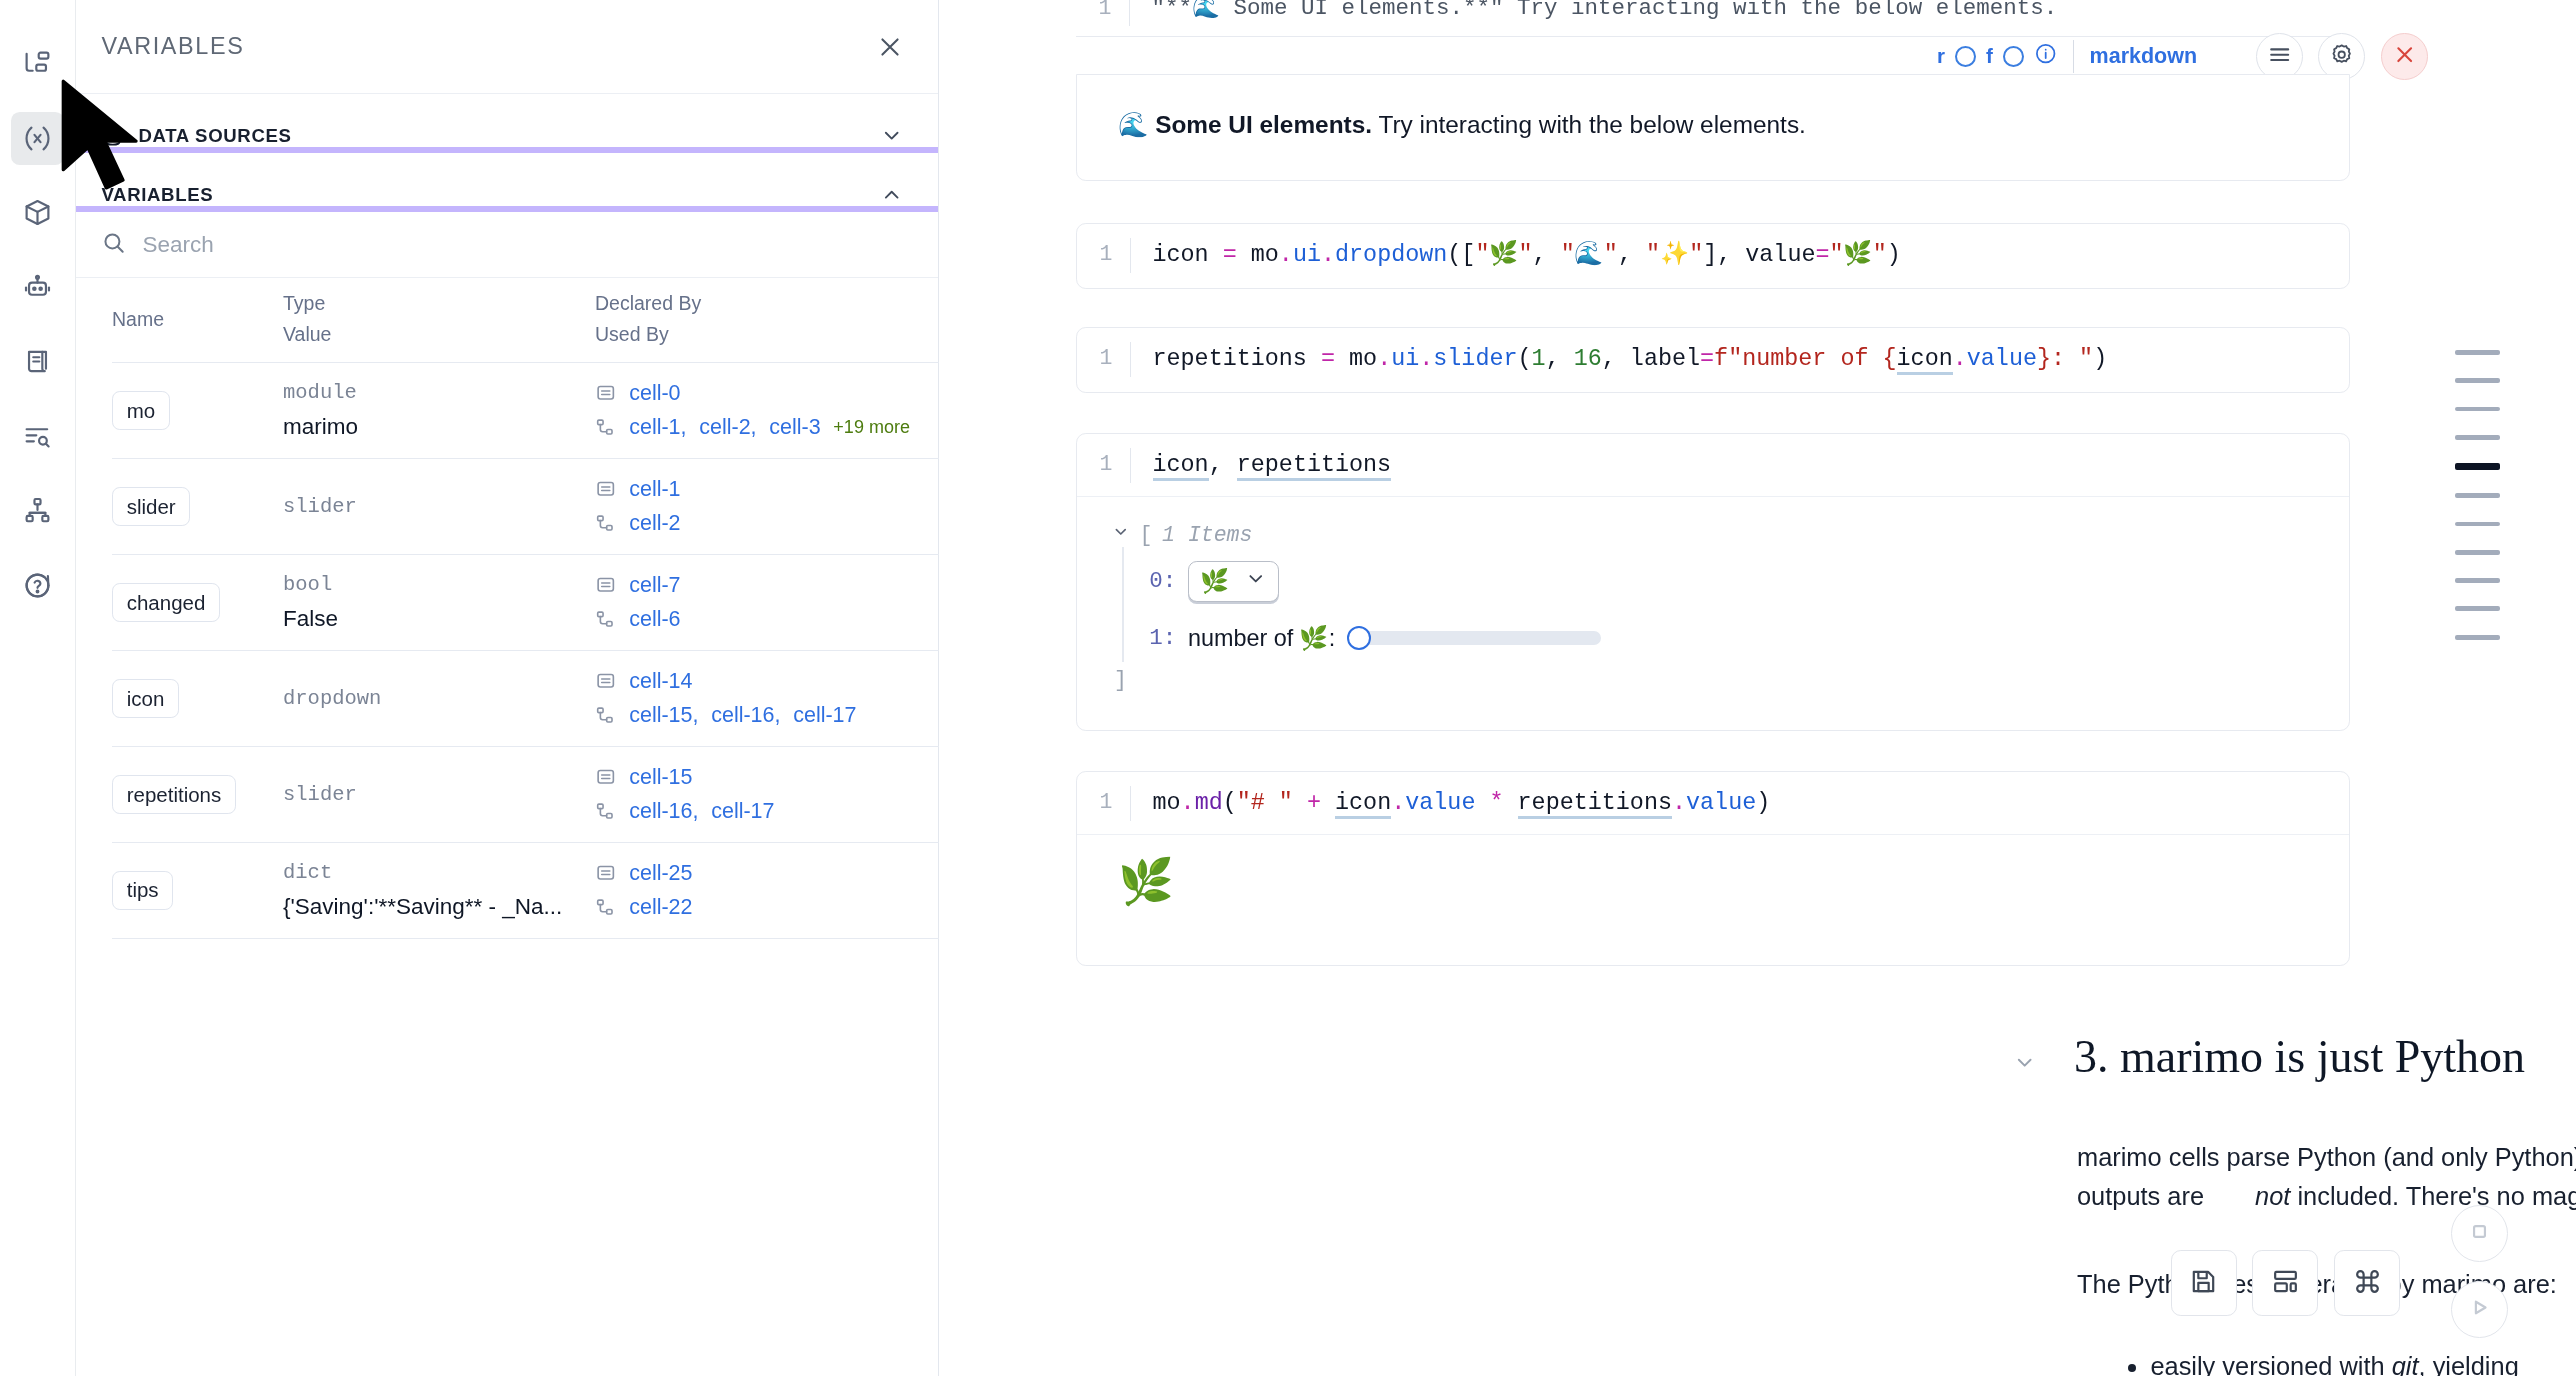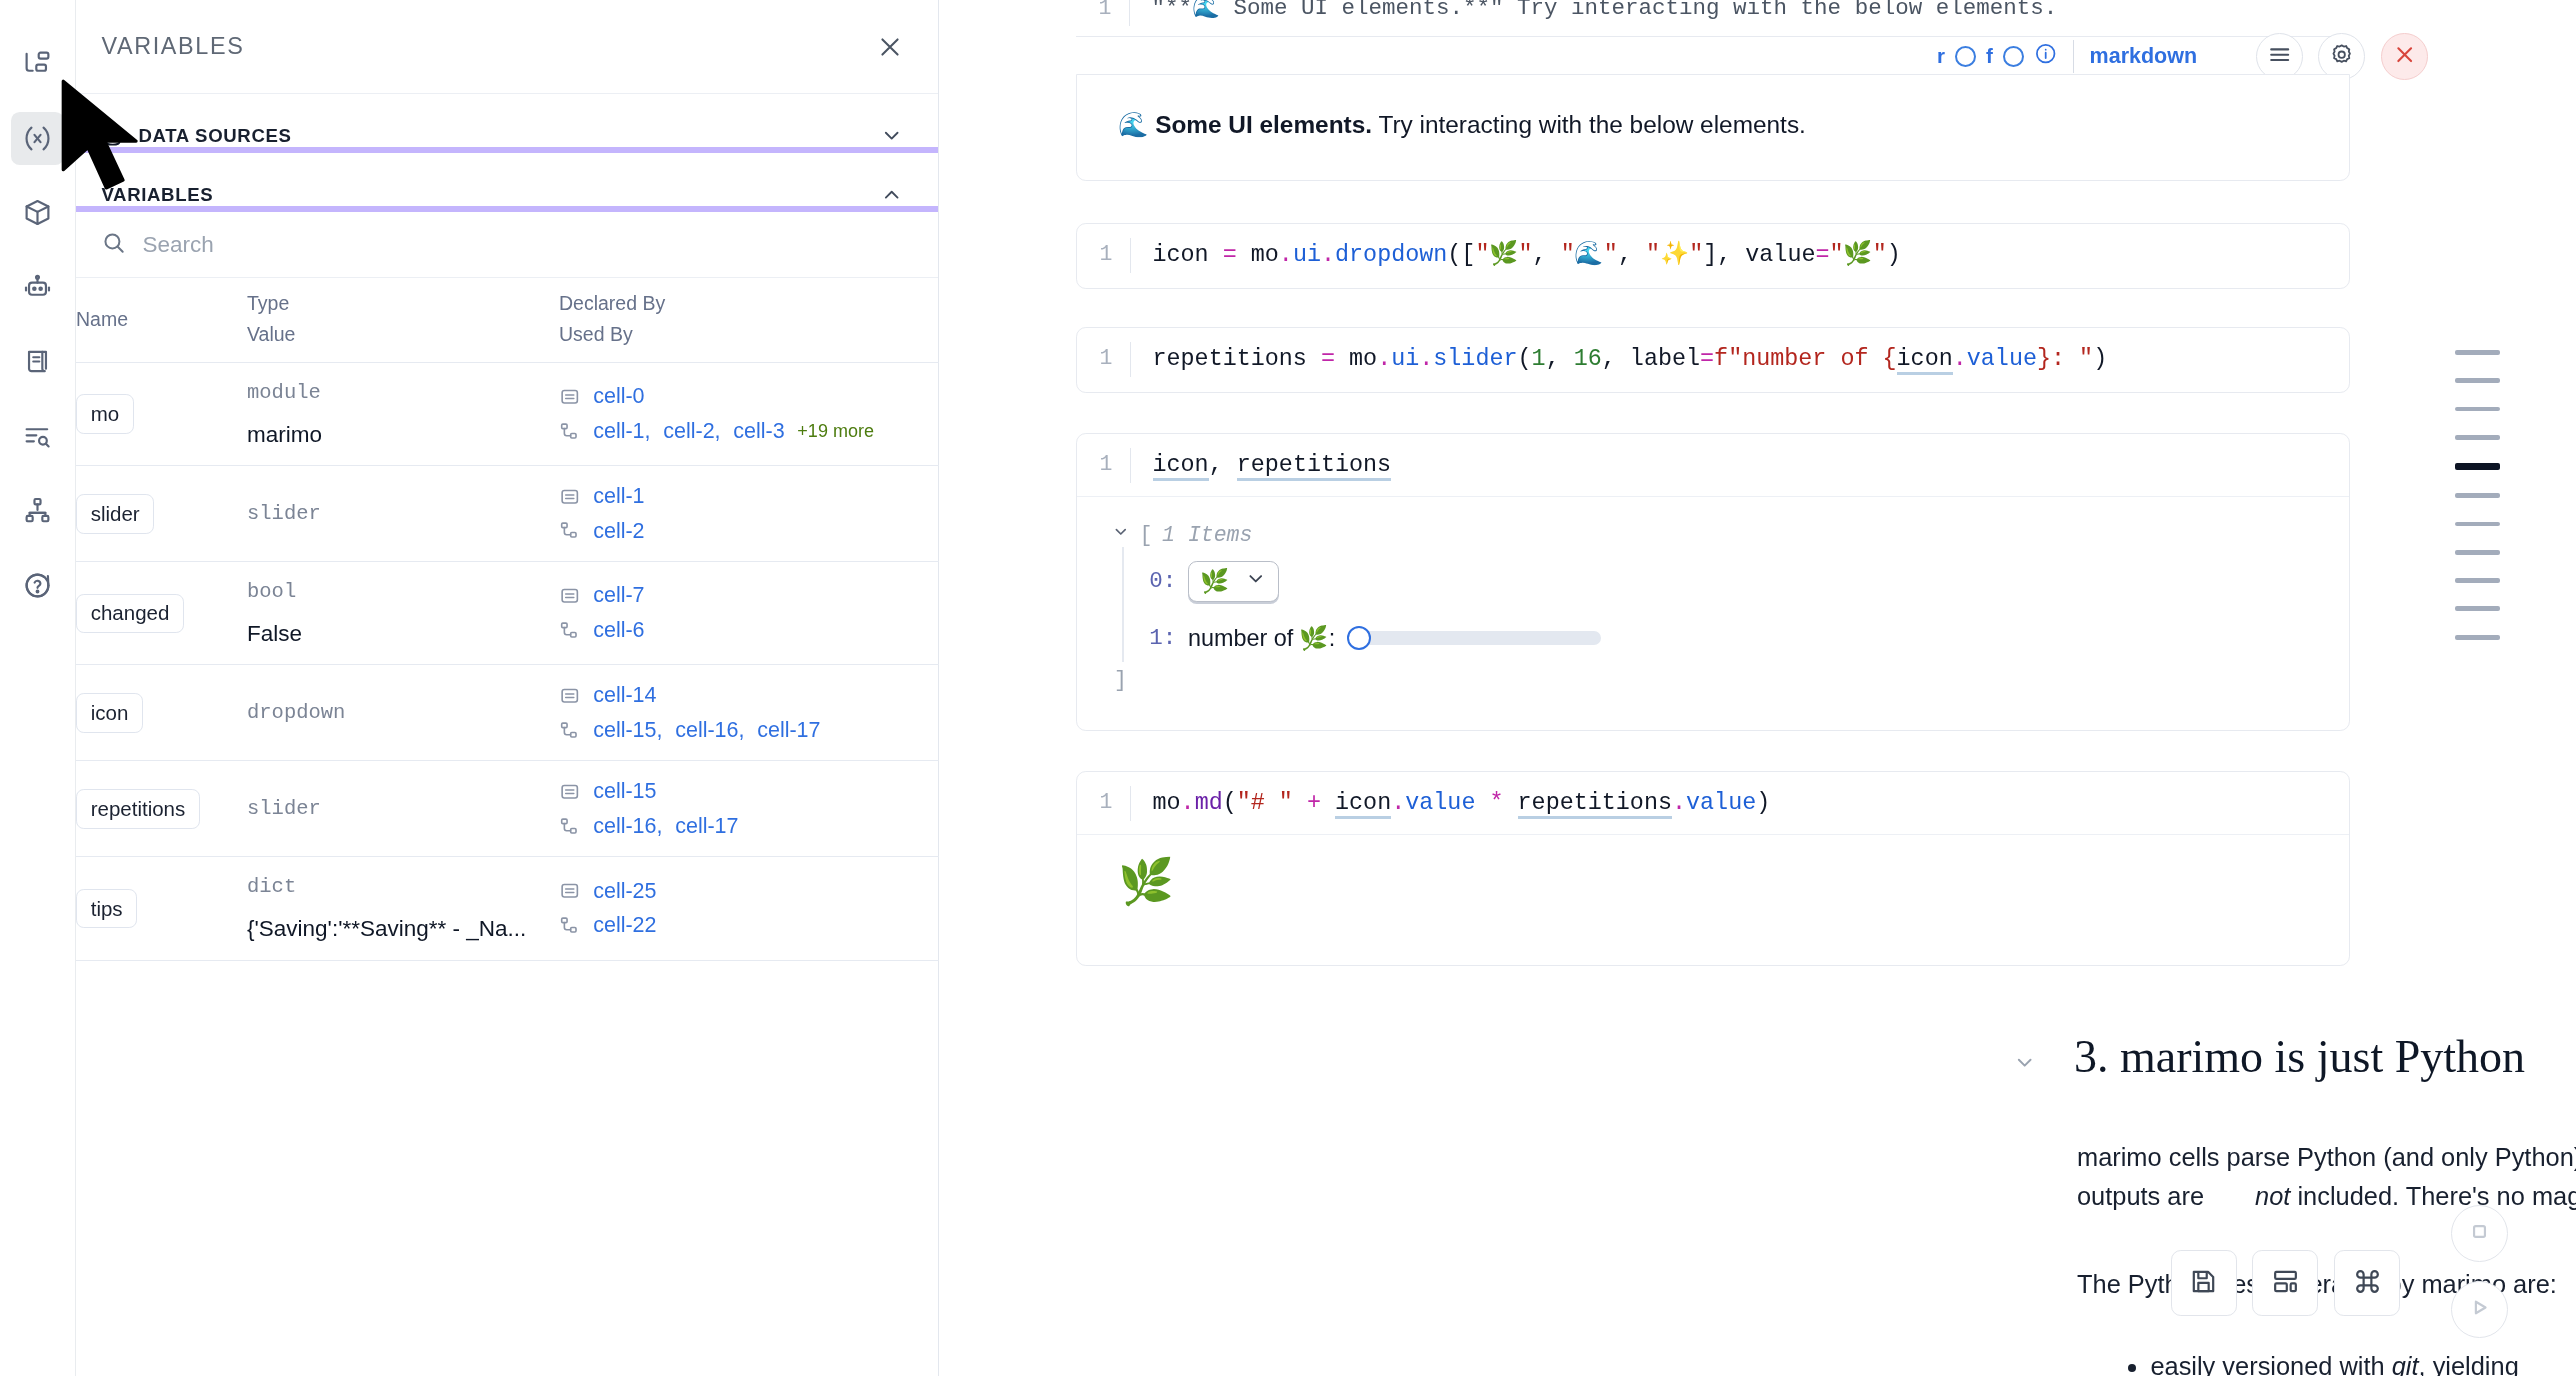--- a/index.html
+++ b/index.html
@@ -63,21 +63,21 @@
     padding: 0 25.4px; border-bottom: 1px solid #eceff4;
   }
   .search-row svg { width: 25.4px; height: 25.4px; color: #6b7687; flex: 0 0 25.4px;}
   .search-inp {
     border: none; outline: none; font-size: 22.5px; color: #111827;
     font-family: "Liberation Sans", sans-serif; background: transparent;
     width: 100%;
   }
   .search-inp::placeholder { color: #9aa3b0; }
 
-  table.vars { width: 100%; border-collapse: collapse; table-layout: fixed; }
+  table.vars { width: 100%; border-collapse: collapse; table-layout: fixed; margin-left: 36px; }
   table.vars th {
     text-align: left; font-weight: 400; color: #66718a; font-size: 19.5px;
     padding: 13.7px 0 15.6px 0; border-bottom: 1px solid #e6eaf1;
     vertical-align: middle;
   }
   th.c-name { width: 171px; padding-left: 21.5px; }
   th.c-type { width: 312px; }
   th.c-decl { width: 380px; }
   .th-stack { display: flex; flex-direction: column; gap: 8.8px; }
   .th-stack .sub { padding-left: 0; }
@@ -86,21 +86,21 @@
   table.vars td {
     border-bottom: 1px solid #e6eaf1; vertical-align: middle;
     padding: 17.6px 0;
   }
   td.n { padding-left: 21.5px; }
   .chip {
     display: inline-block; border: 1px solid #e0e5ee; border-radius: 7.8px;
     padding: 6.8px 13.7px; font-size: 20.5px; color: #1b2231; background: #fff;
     white-space: nowrap;
   }
-  .tv { display: flex; flex-direction: column; gap: 18px; justify-content: center; }
+  .tv { display: flex; flex-direction: column; gap: 10px; justify-content: center; }
   .t-type {
     font-family: "Liberation Mono", monospace; font-size: 20.5px; color: #7b8495;
   }
   .t-val { font-size: 22.5px; color: #0f1726; white-space: nowrap;
            overflow: hidden; text-overflow: ellipsis; max-width: 293px; }
   .du { display: flex; flex-direction: column; gap: 9.8px; }
   .du-line { display: flex; align-items: center; gap: 12.7px; }
   .du-line svg { width: 21.5px; height: 21.5px; color: #8b94a6; flex:0 0 21.5px;}
   .cell-link { color: #2f6fe0; font-size: 21.5px; cursor: pointer; }
   .more { color: #4d7c0f; font-size: 18px; }

